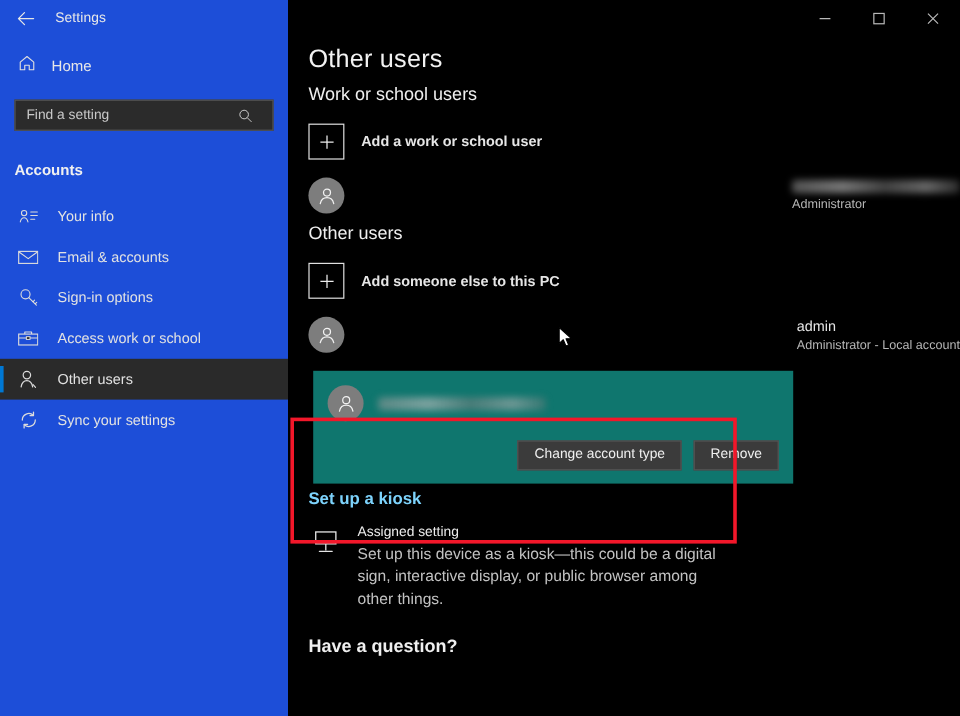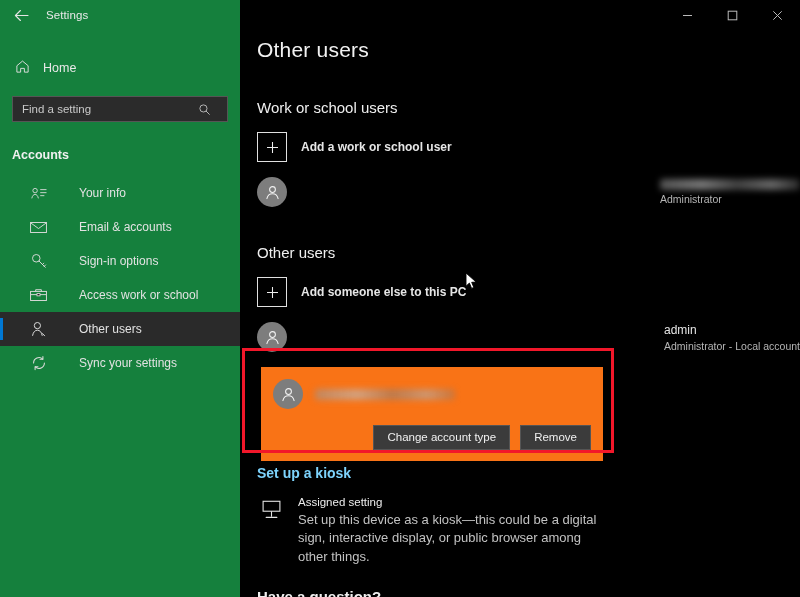--- a/index.html
+++ b/index.html
@@ -12,21 +12,21 @@
   #app {
     position: relative;
     width: 800px; height: 597px;
     display: flex;
     background: #000;
   }
 
   
   .sidebar {
     width: 240px; height: 597px;
-    background: #15803d;
+    background: #1d4ed8;
     flex: 0 0 240px;
     position: relative;
   }
   .titlebar {
     height: 30px;
     display: flex;
     align-items: center;
     padding-left: 10px;
     gap: 14px;
   }
@@ -42,21 +42,21 @@
     color: #e8e8e8;
     letter-spacing: .1px;
   }
 
   .home-row {
     display: flex;
     align-items: center;
     gap: 13px;
     padding: 0 0 0 15px;
     height: 30px;
-    margin-top: 23px;
+    margin-top: 10px;
   }
   .home-row .label { font-size: 12.5px; color: #e8e8e8; }
 
   .search-wrap {
     margin: 13px 12px 0 12px;
     height: 26px;
     background: #2b2b2b;
     border: 1px solid #555;
     display: flex;
     align-items: center;
@@ -80,22 +80,22 @@
     font-weight: bold;
     color: #f0f0f0;
   }
 
   .nav { margin-top: 14px; }
   .nav-item {
     position: relative;
     height: 34px;
     display: flex;
     align-items: center;
-    gap: 32px;
-    padding-left: 30px;
+    gap: 16px;
+    padding-left: 15px;
   }
   .nav-item .nav-label {
     font-size: 12px;
     color: #e2e2e2;
   }
   .nav-item .nav-ico { width: 17px; display: flex; align-items: center; justify-content: center; color: #dcdcdc; }
   .nav-item.selected { background: #2a2a2a; }
   .nav-item.selected::before {
     content: "";
     position: absolute;
@@ -128,21 +128,21 @@
   .page-title {
     font-size: 21px;
     color: #f2f2f2;
     font-weight: normal;
     margin-top: 38px;
     letter-spacing: .2px;
   }
   .group-head {
     font-size: 15px;
     color: #efefef;
-    margin-top: 37px;
+    margin-top: 8px;
     font-weight: normal;
   }
 
   .add-row {
     display: flex;
     align-items: center;
     gap: 14px;
     margin-top: 16px;
     font-weight: bold;
   }
@@ -190,22 +190,22 @@
   .highlight-box {
     position: absolute;
     left: 242px; top: 348px;
     width: 372px; height: 105px;
     border: 3px solid #f2172a;
     pointer-events: none;
   }
   .sel-card {
     margin-top: 15px;
     margin-left: 4px;
-    width: 342px;
-    background: #f97316;
+    width: 400px;
+    background: #0f766e;
     padding: 12px 12px 11px 12px;
     position: relative;
   }
   .sel-top { display: flex; align-items: center; gap: 12px; }
   .sel-btns {
     display: flex;
     justify-content: flex-end;
     gap: 10px;
     margin-top: 16px;
   }

